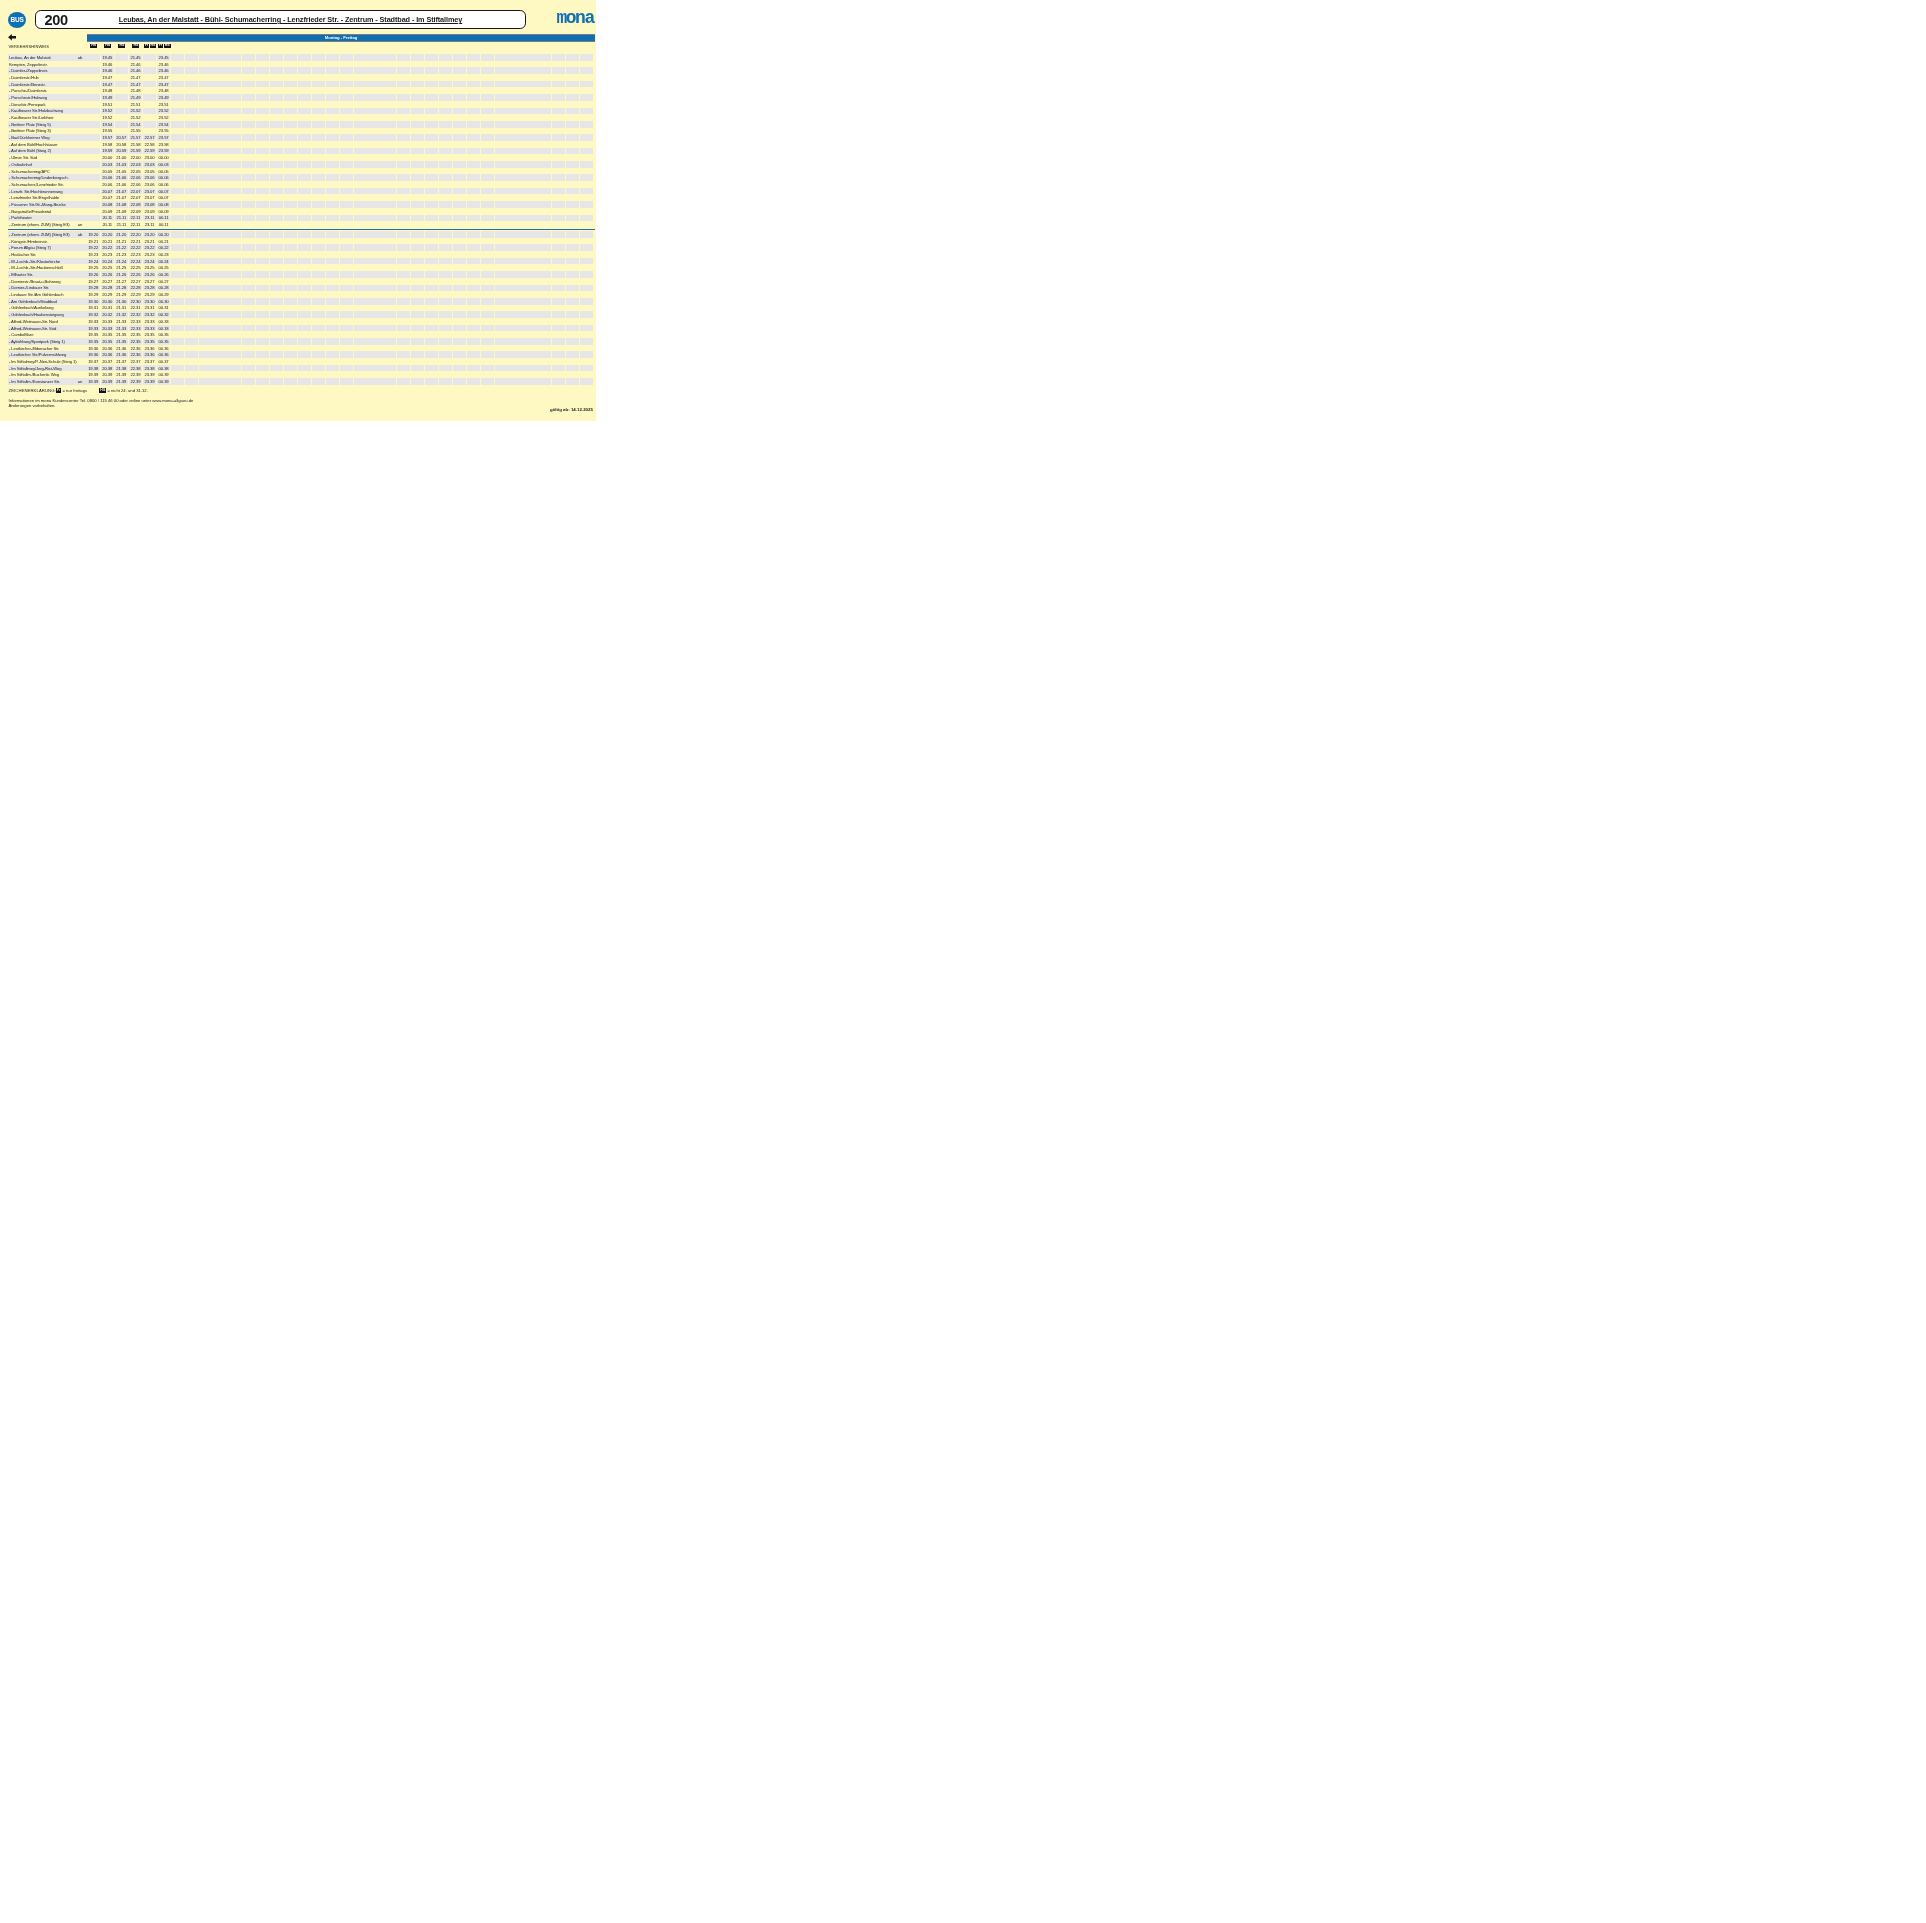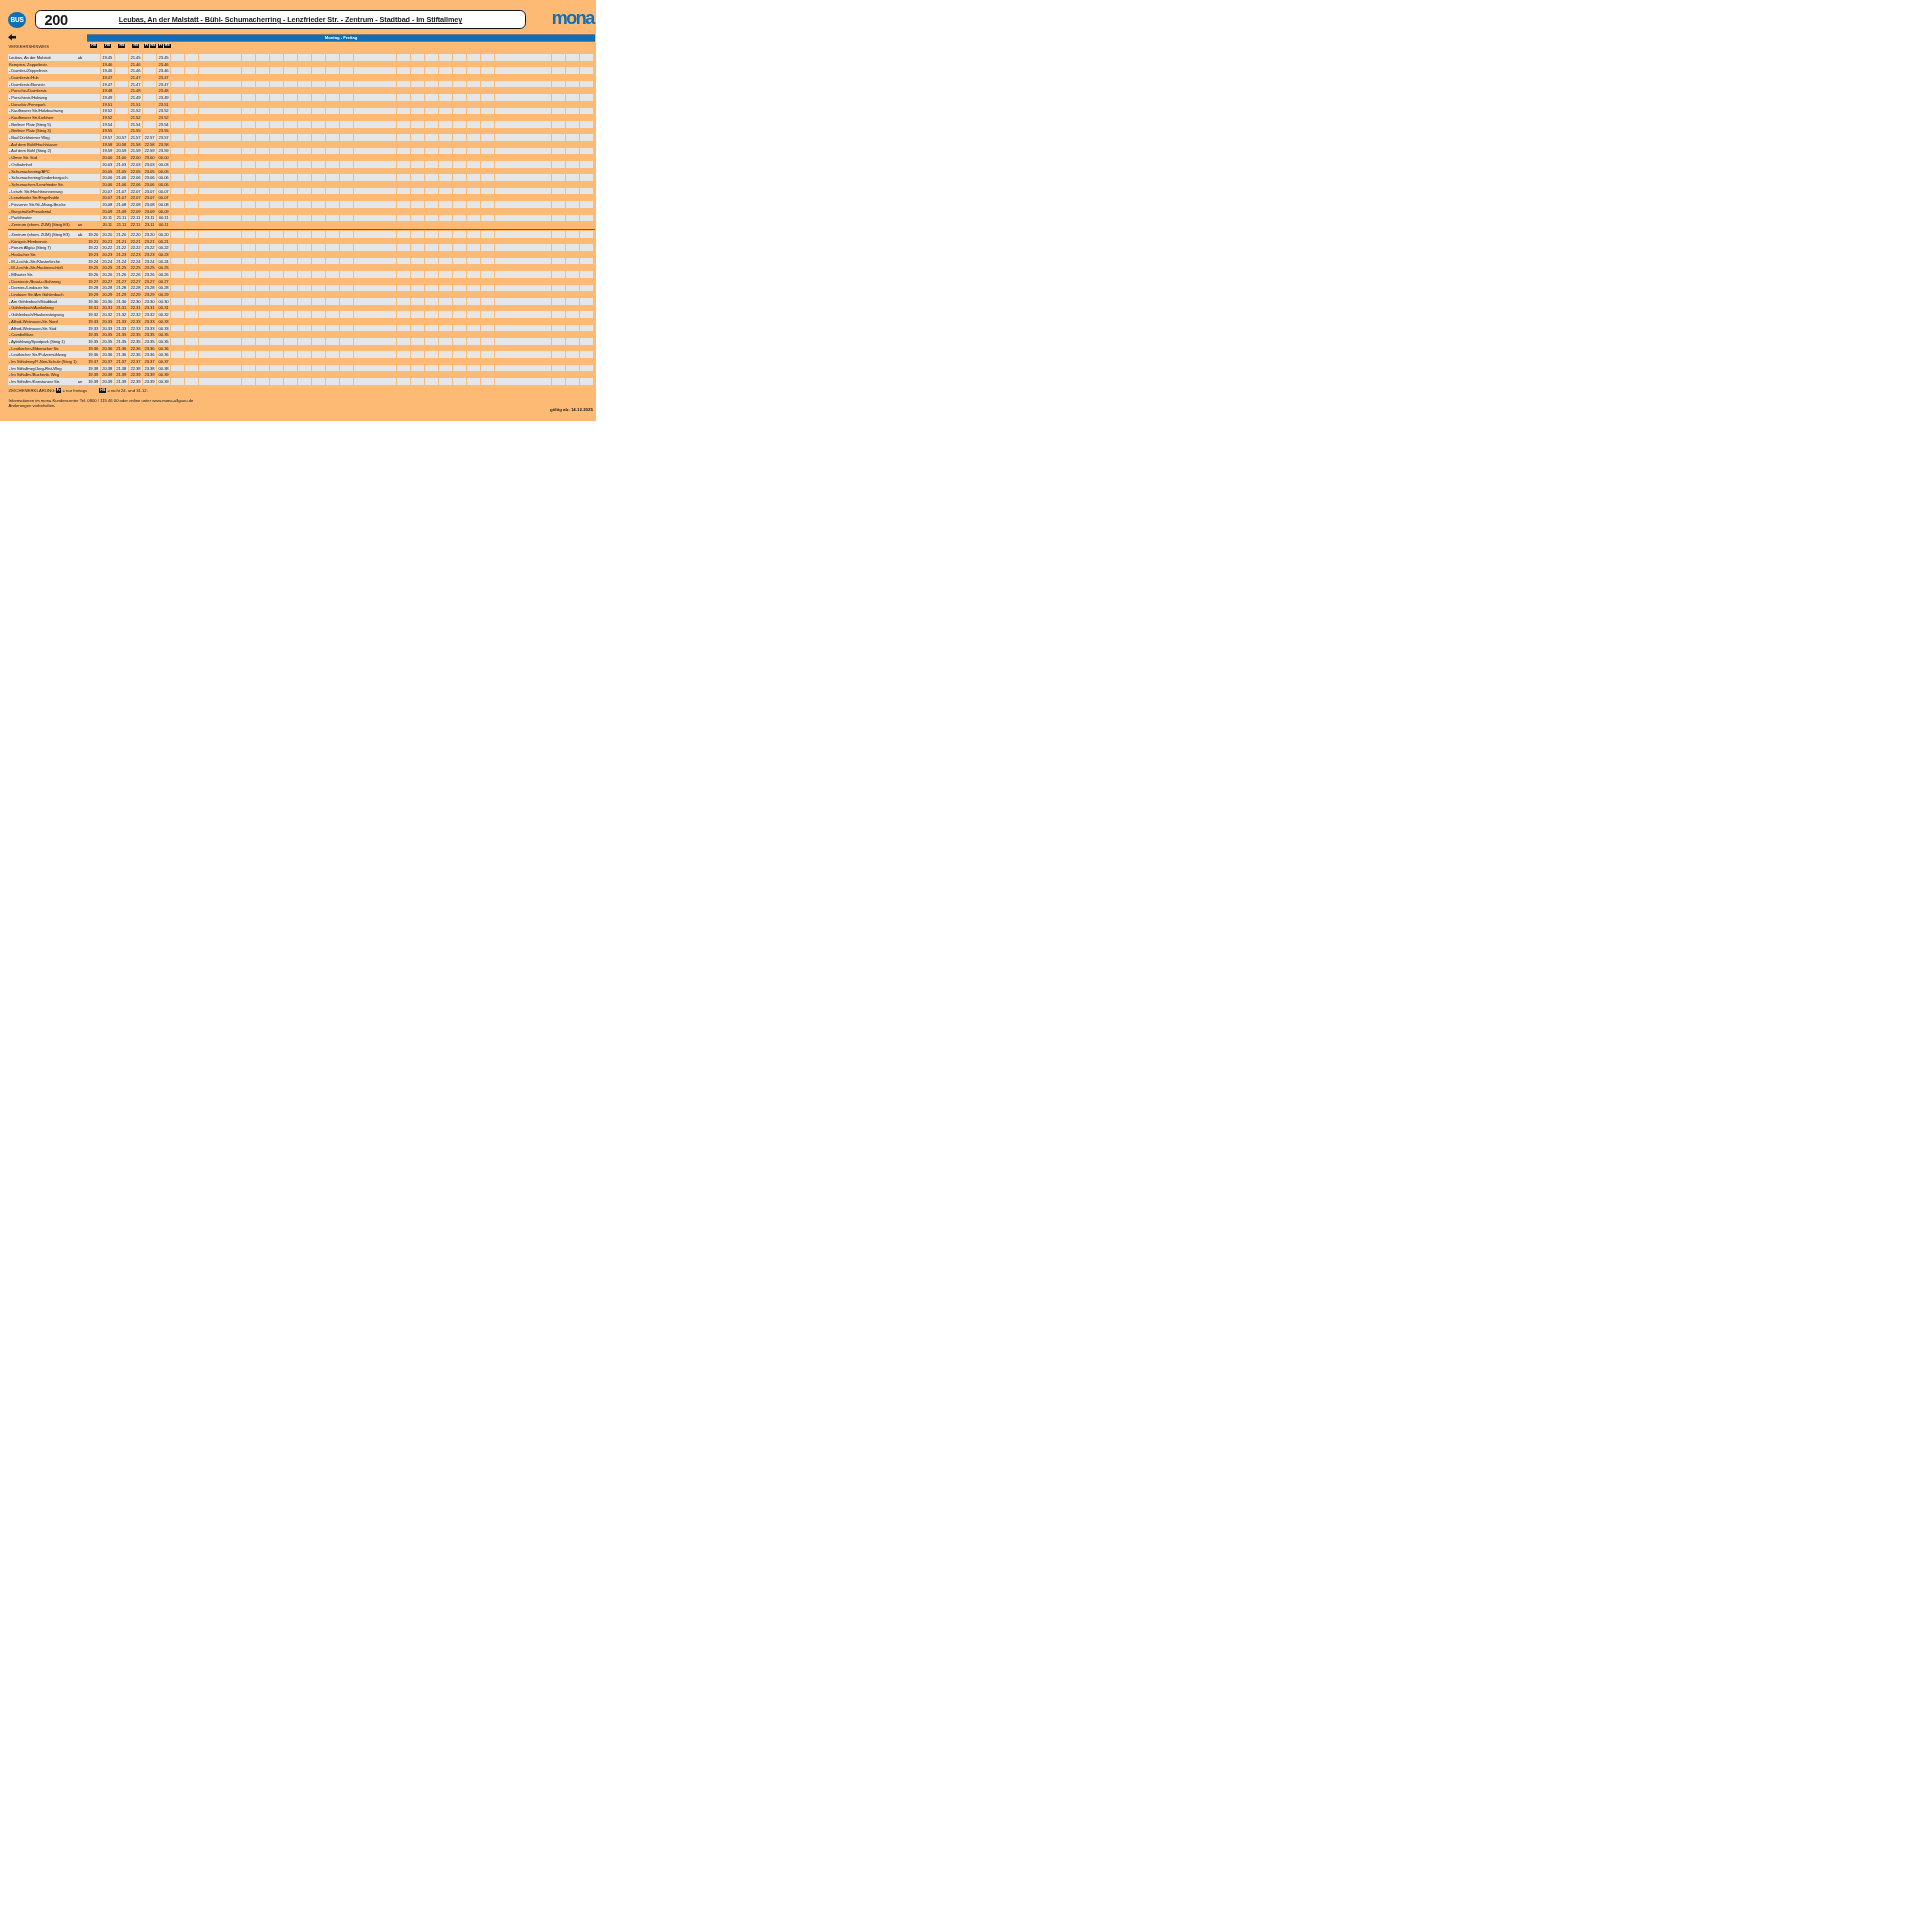--- a/index.html
+++ b/index.html
@@ -1,35 +1,35 @@
 <!DOCTYPE html>
 <html style="font-size:6.2px"><head>
 <meta charset="utf-8">
 <style>
   html,body{margin:0;padding:0;background:#ffffff;}
   .page{
-    position:relative;width:596px;height:421px;background:#fdba74;overflow:hidden;
+    position:relative;width:596px;height:421px;background:#fef9c3;overflow:hidden;
     font-family:"Liberation Sans",sans-serif;color:#1a1a1a;
   }
   
   .bus-badge{
     position:absolute;left:8px;top:11.6px;width:18px;height:16px;border-radius:50%;
     background:#0e6fb4;color:#fff;font-weight:bold;font-size:6.5px;
     display:flex;align-items:center;justify-content:center;letter-spacing:-0.2px;
   }
   .line-box{
     position:absolute;left:35px;top:10px;width:489px;height:17px;
     border:1.2px solid #161616;border-radius:5.8px;background:#fff;
     display:flex;align-items:center;
   }
   .line-number{margin-left:8.5px;font-size:14.6px;font-weight:bold;letter-spacing:-0.4px;transform:scaleY(1.05);}
   .route-title{flex:1;text-align:center;font-size:7.3px;font-weight:bold;letter-spacing:-0.1px;padding-right:11.6px;white-space:nowrap;text-decoration:underline;}
   .mona-logo{
     position:absolute;right:2.3px;top:8.5px;font-size:18px;font-weight:900;color:#1170b5;
-    letter-spacing:-1.5px;transform:scaleY(1.02);line-height:1;
+    letter-spacing:-1.5px;transform:scaleY(1.02);line-height:1;font-family:Liberation Mono, monospace;
   }
   
   .back-arrow{position:absolute;left:7.7px;top:34px;}
   .day-band{
     position:absolute;left:87px;top:34px;width:508px;height:6.2px;
     background:#0e6fb4;border-top:0.8px solid #7c7c7c;border-bottom:0.8px solid #7c7c7c;
     color:#fff;font-size:4.2px;font-weight:bold;text-align:center;line-height:6.2px;
   }
   
   .hint-label{position:absolute;left:8.5px;top:44px;font-size:4px;letter-spacing:0.1px;}

